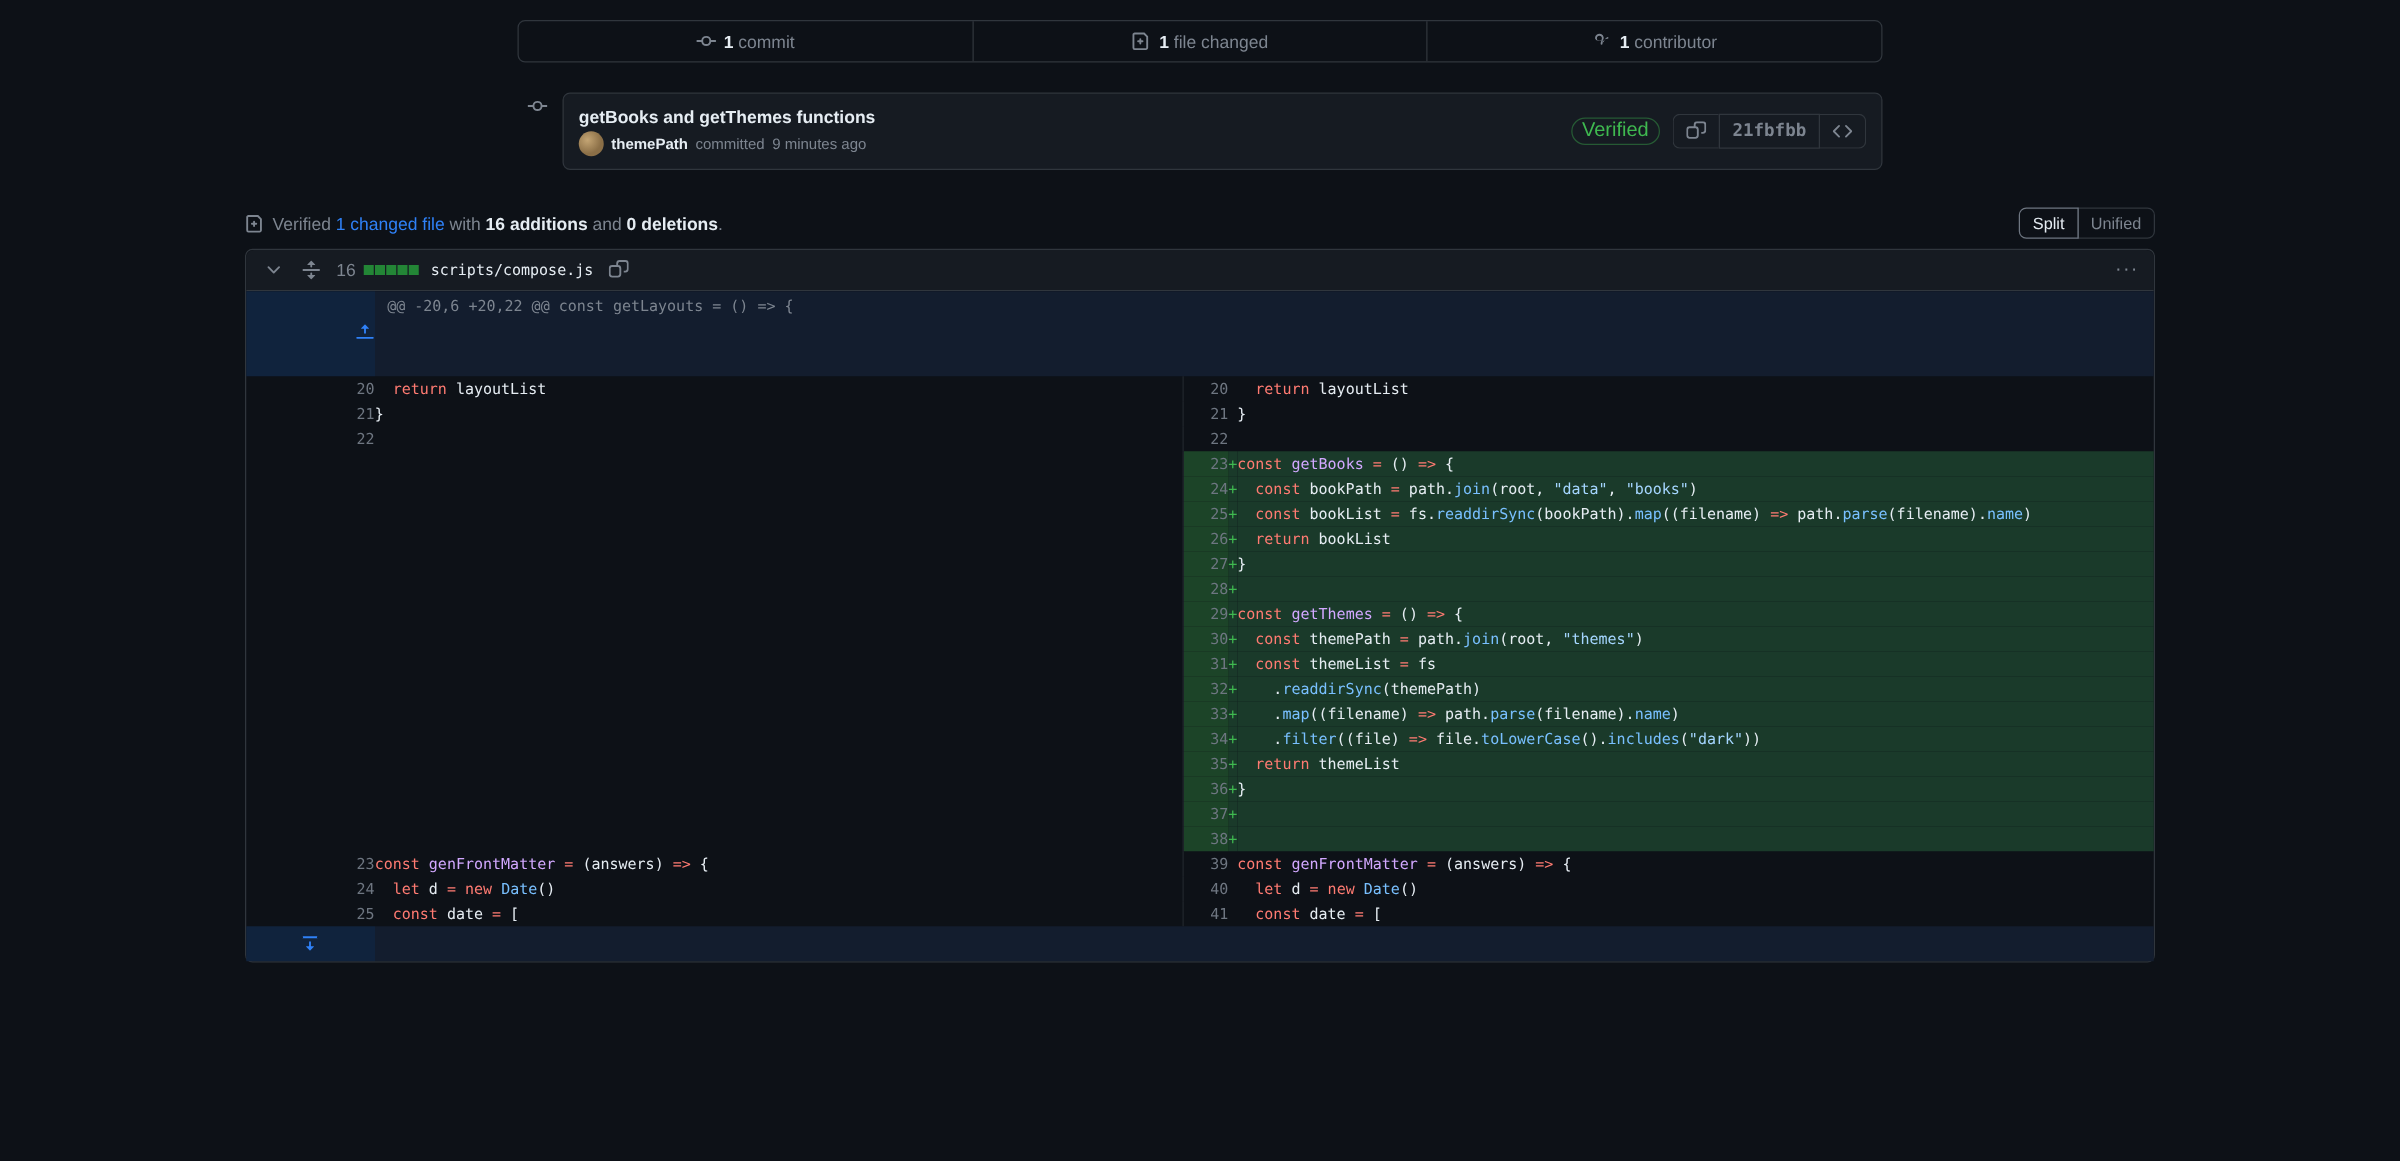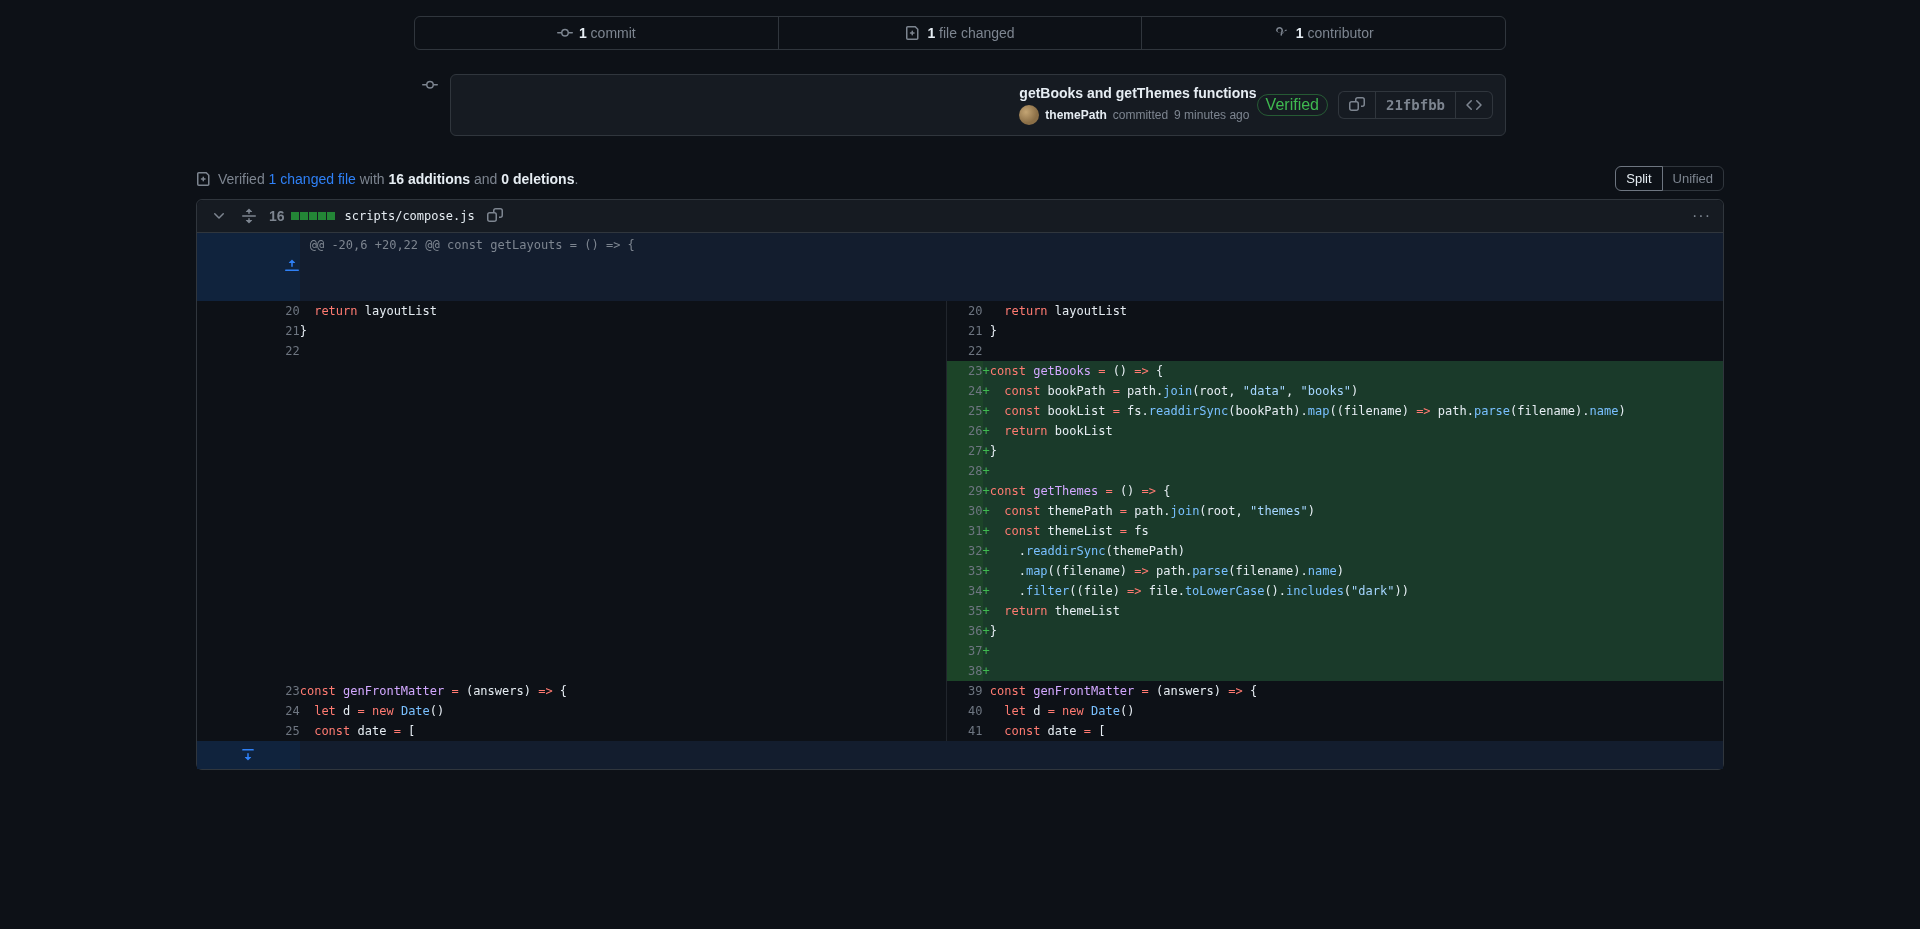--- a/index.html
+++ b/index.html
@@ -68,21 +68,21 @@
     padding-bottom: 12px;
   }
   .commit-box {
     margin-left: 36px;
     border: 1px solid var(--border);
     border-radius: 6px;
     background: var(--bg-subtle);
     padding: 10px 12px;
     display: flex;
     align-items: center;
-    justify-content: flex-end;
+    justify-content: space-between;
   }
   .commit-left { display: flex; flex-direction: column; gap: 4px; }
   .commit-title { font-weight: 600; color: var(--text); }
   .commit-meta { display: flex; align-items: center; gap: 6px; font-size: 12px; color: var(--text-muted); }
   .avatar {
     width: 20px; height: 20px; border-radius: 50%;
     background: radial-gradient(circle at 35% 35%, #c4a574 0%, #8b6f47 60%);
   }
   .commit-author { color: var(--text); font-weight: 600; }
   .commit-right { display: flex; align-items: center; gap: 10px; }
@@ -145,21 +145,21 @@
     display: flex;
     align-items: center;
     justify-content: space-between;
     padding: 6px 12px;
     background: var(--bg-subtle);
     border-bottom: 1px solid var(--border);
     border-radius: 6px 6px 0 0;
   }
   .file-header-left { display: flex; align-items: center; gap: 10px; }
   .icon-btn { background: none; border: 0; color: var(--text-muted); cursor: pointer; padding: 2px; display:flex;}
-  .diffstat { display: flex; align-items: center; gap: 6px; color: var(--text-muted); font-weight: bold; }
+  .diffstat { display: flex; align-items: center; gap: 6px; color: var(--text-muted); }
   .diffstat-blocks { display: flex; gap: 1px; }
   .diffstat-block { width: 8px; height: 8px; background: var(--green-muted); }
   .file-path { color: var(--text); font-family: ui-monospace, monospace; font-size: 12px; }
   .kebab { color: var(--text-muted); cursor: pointer; font-size:16px; letter-spacing:1px;}
 
   .diff-table { width: 100%; border-collapse: collapse; font-family: ui-monospace, SFMono-Regular, monospace; font-size: 12px; }
   .diff-table td { padding: 0; vertical-align: top; line-height: 20px; white-space: pre; }
   .num-col { width: 36px; min-width:36px; text-align: right; padding: 0 10px 0 0; color: #6e7681; user-select: none; }
   .code-col { padding-left: 10px; }
   .marker-col { width:16px; text-align:center; color: var(--text-muted); user-select:none;}

